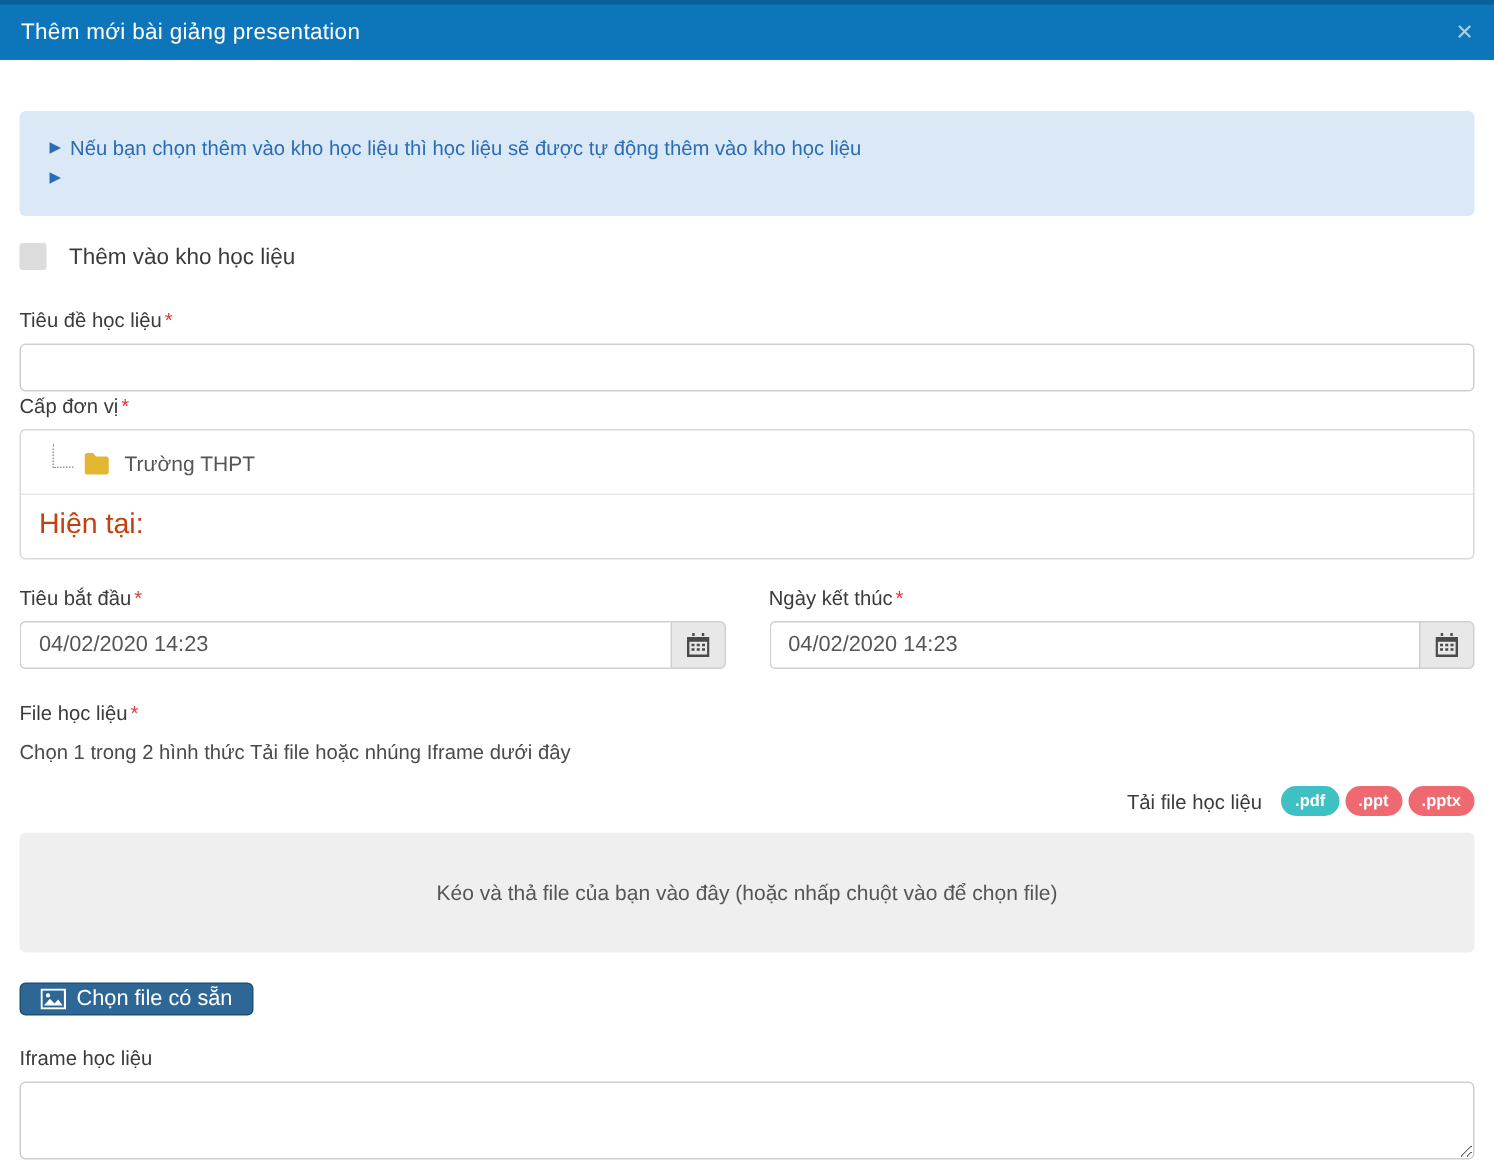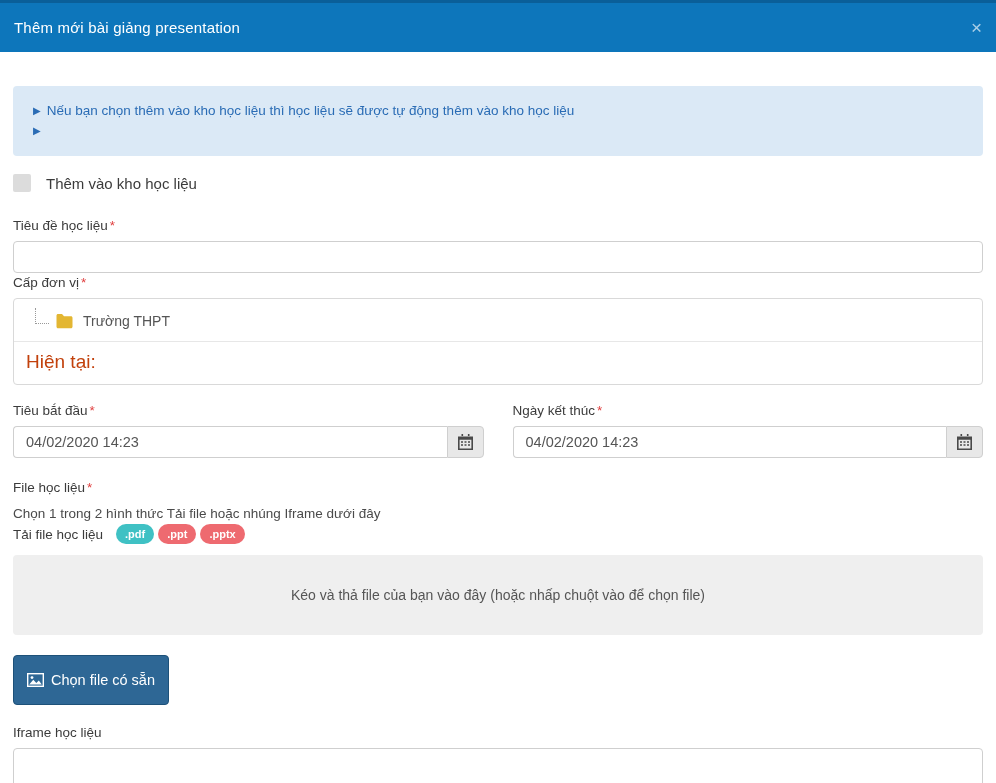--- a/index.html
+++ b/index.html
@@ -1,20 +1,20 @@
 <!DOCTYPE html>
 <html><head>
 <meta charset="utf-8">
 <style>
   * { margin:0; padding:0; box-sizing:border-box; }
   html,body { width:996px; height:783px; background:#fff; overflow:hidden;
     font-family:"Liberation Sans", sans-serif; }
 
   
-  .modal-header { height:52px; background:#0d76bb; border-top:3px solid #0a5f99;
+  .modal-header { height:40px; background:#0d76bb; border-top:3px solid #0a5f99;
     display:flex; align-items:center; justify-content:space-between; padding:0 14px; }
   .modal-title { color:#fff; font-size:15px; font-weight:500; letter-spacing:.2px; }
   .close-btn { color:rgba(255,255,255,.65); font-size:19px; line-height:1; cursor:pointer;
     background:none; border:none; font-family:inherit; }
 
   .content { padding:0 13px; }
 
   
   .notice { margin-top:34px; background:#dbe9f6; border-radius:4px; padding:15px 20px; }
   .notice-line { color:#2a6cb5; font-size:13.5px; line-height:20px; display:flex; align-items:center; }
@@ -50,34 +50,34 @@
   .date-col { flex:1; }
   .input-group { margin-top:8px; display:flex; }
   .input-group .text-input { border-radius:4px 0 0 4px; border-right:none; }
   .input-addon { width:40px; background:#e8e8e8; border:1px solid #cfcfcf;
     border-radius:0 4px 4px 0; display:flex; align-items:center; justify-content:center;
     color:#4a4a4a; cursor:pointer; }
 
   
   .lbl-file { margin-top:22px; }
   .file-note { margin-top:11px; font-size:13.5px; color:#4a4a4a; }
-  .upload-row { margin-top:3px; display:flex; align-items:center; }
+  .upload-row { margin-top:15px; display:flex; align-items:center;justify-content:flex-end; }
   .upload-label { font-size:13.5px; color:#3b3b3b; }
   .badges { display:flex; margin-left:13px; gap:4px; }
   .badge { color:#fff; font-size:11px; font-weight:bold; padding:4px 9px; border-radius:10px; }
   .badge-teal { background:#3fc1c4; }
   .badge-red  { background:#ee6a70; }
 
   .dropzone { margin-top:11px; height:80px; background:#efefef; border-radius:4px;
     display:flex; align-items:center; justify-content:center; cursor:pointer; }
   .dropzone-text { font-size:14px; color:#555; }
 
   
   .choose-btn { margin-top:20px; background:#2e6795; border:1px solid #1d5179; border-radius:4px;
-    color:#fff; font-size:14.5px; font-weight:500; padding:16px 13px; display:inline-flex;
+    color:#fff; font-size:14.5px; font-weight:500; padding:2px 13px; display:inline-flex;
     align-items:center; gap:7px; cursor:pointer; font-family:inherit; }
 
   
   .lbl-iframe { margin-top:20px; }
   .iframe-area { margin-top:8px; width:100%; height:52px; border:1px solid #cfcfcf; border-radius:4px;
     resize:both; font-family:inherit; font-size:14px; color:#555; padding:6px 10px; outline:none; }
 </style>
 </head>
 <body>
 

